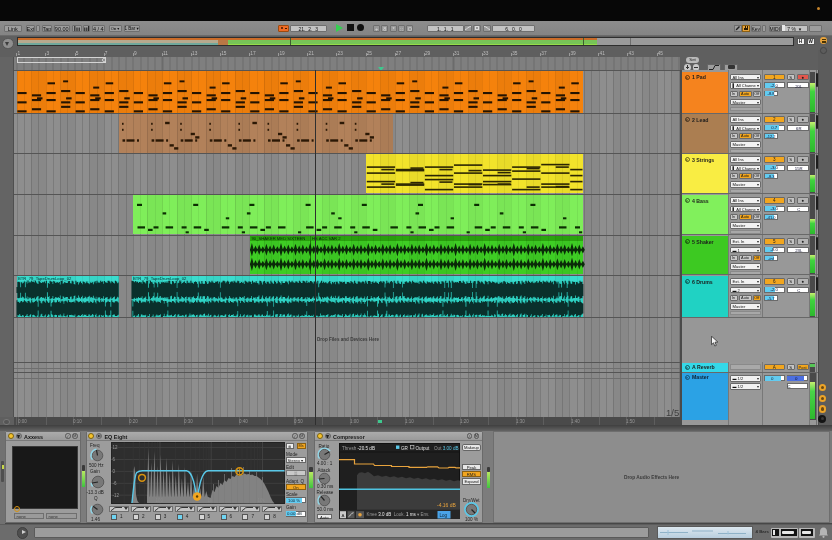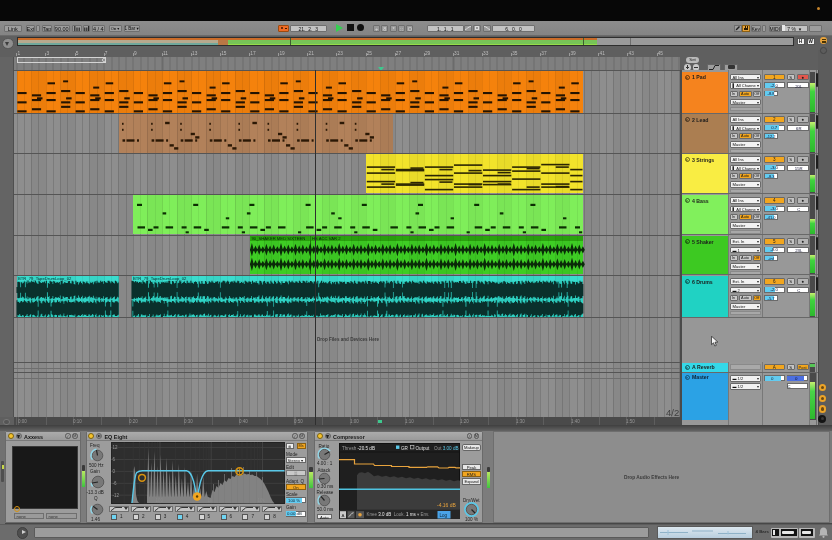--- a/index.html
+++ b/index.html
@@ -273,21 +273,21 @@
 <div style="position:absolute;left:14px;top:194px;width:666px;height:1px;background:#555"></div>
 <div style="position:absolute;left:14px;top:235px;width:666px;height:1px;background:#555"></div>
 <div style="position:absolute;left:14px;top:275px;width:666px;height:1px;background:#555"></div>
 <div style="position:absolute;left:14px;top:316.8px;width:666px;height:1px;background:#555"></div>
 <div style="position:absolute;left:14px;top:361.8px;width:666px;height:1px;background:#555"></div>
 <div style="position:absolute;left:14px;top:372px;width:666px;height:1px;background:#555"></div>
 <div style="position:absolute;left:14px;top:417.3px;width:666px;height:1px;background:#555"></div>
 <div style="position:absolute;left:14px;top:367.8px;width:666px;height:1px;background:#6e6e6e"></div>
 <div style="position:absolute;left:14px;top:377.6px;width:666px;height:1px;background:#6e6e6e"></div>
 <div style="position:absolute;left:317px;top:336.5px;font-size:4.6px;line-height:5.6px;color:#3c3c3c;white-space:nowrap;font-weight:bold">Drop Files and Devices Here</div>
-<div style="position:absolute;left:666px;top:407.5px;font-size:9.5px;line-height:10.5px;color:#3e3e3e;white-space:nowrap;">4/2</div>
+<div style="position:absolute;left:666px;top:407.5px;font-size:9.5px;line-height:10.5px;color:#3e3e3e;white-space:nowrap;">1/5</div>
 <div style="position:absolute;left:0px;top:417.3px;width:14px;height:8.2px;background:#5f5f5f"></div>
 <div style="position:absolute;left:14px;top:417.3px;width:666px;height:8.2px;background:#4a4a4a"></div>
 <div style="position:absolute;left:14px;top:417.3px;width:666px;height:8.2px;background-image:repeating-linear-gradient(90deg,#5e5e5e 0 1px,transparent 1px 27.65px);background-position:4px 0"></div>
 <div style="position:absolute;left:18px;top:418.8px;font-size:4.5px;color:#979797">0:00</div>
 <div style="position:absolute;left:73px;top:418.8px;font-size:4.5px;color:#979797">0:10</div>
 <div style="position:absolute;left:129px;top:418.8px;font-size:4.5px;color:#979797">0:20</div>
 <div style="position:absolute;left:184px;top:418.8px;font-size:4.5px;color:#979797">0:30</div>
 <div style="position:absolute;left:239px;top:418.8px;font-size:4.5px;color:#979797">0:40</div>
 <div style="position:absolute;left:294px;top:418.8px;font-size:4.5px;color:#979797">0:50</div>
 <div style="position:absolute;left:350px;top:418.8px;font-size:4.5px;color:#979797">1:00</div>

